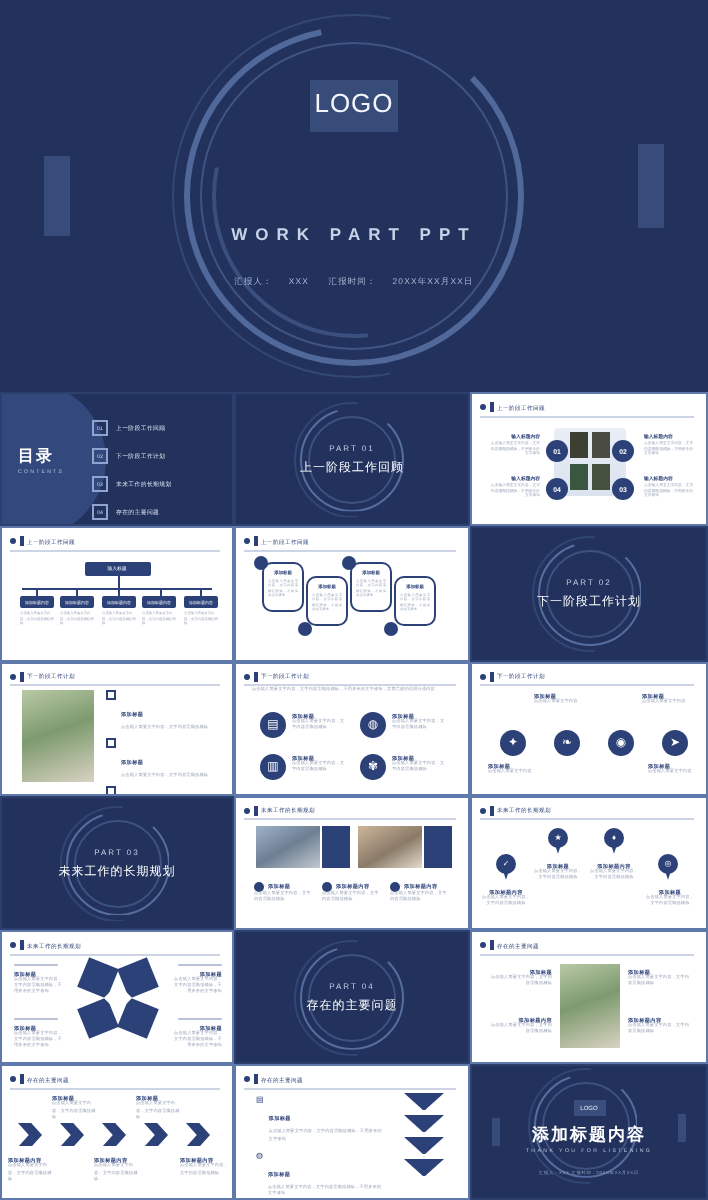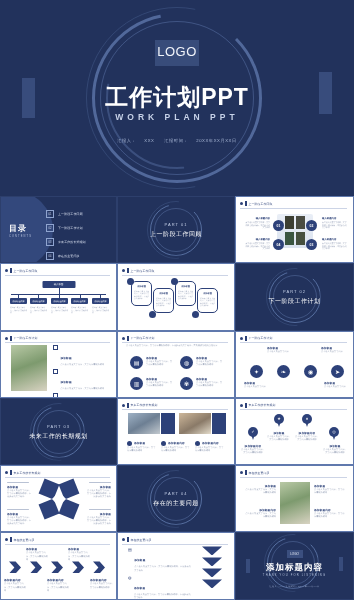--- a/index.html
+++ b/index.html
@@ -149,22 +149,21 @@
     <div class="sidebar-l"></div>
     <div class="sidebar-r"></div>
     <div class="ringwrap">
       <div class="ring r3"></div>
         <div class="ring r1"></div>
       <div class="ring r2"></div>
         <div class="ring r4"></div>
     </div>
     <div class="logobox"></div>
     <div class="logo">LOGO</div>
-    <div class="title">工作计划PPT</div>
-    <div class="subtitle">WORK PLAN PPT</div>
+    <div class="subtitle">WORK PART PPT</div>
     <div class="meta">
       <span>汇报人：</span><span>XXX</span>
       <span>汇报时间：</span><span>20XX年XX月XX日</span>
     </div>
   </div>
 
   <div class="grid">
 
     <div class="slide dark">
       <div class="toc-circle"></div>

